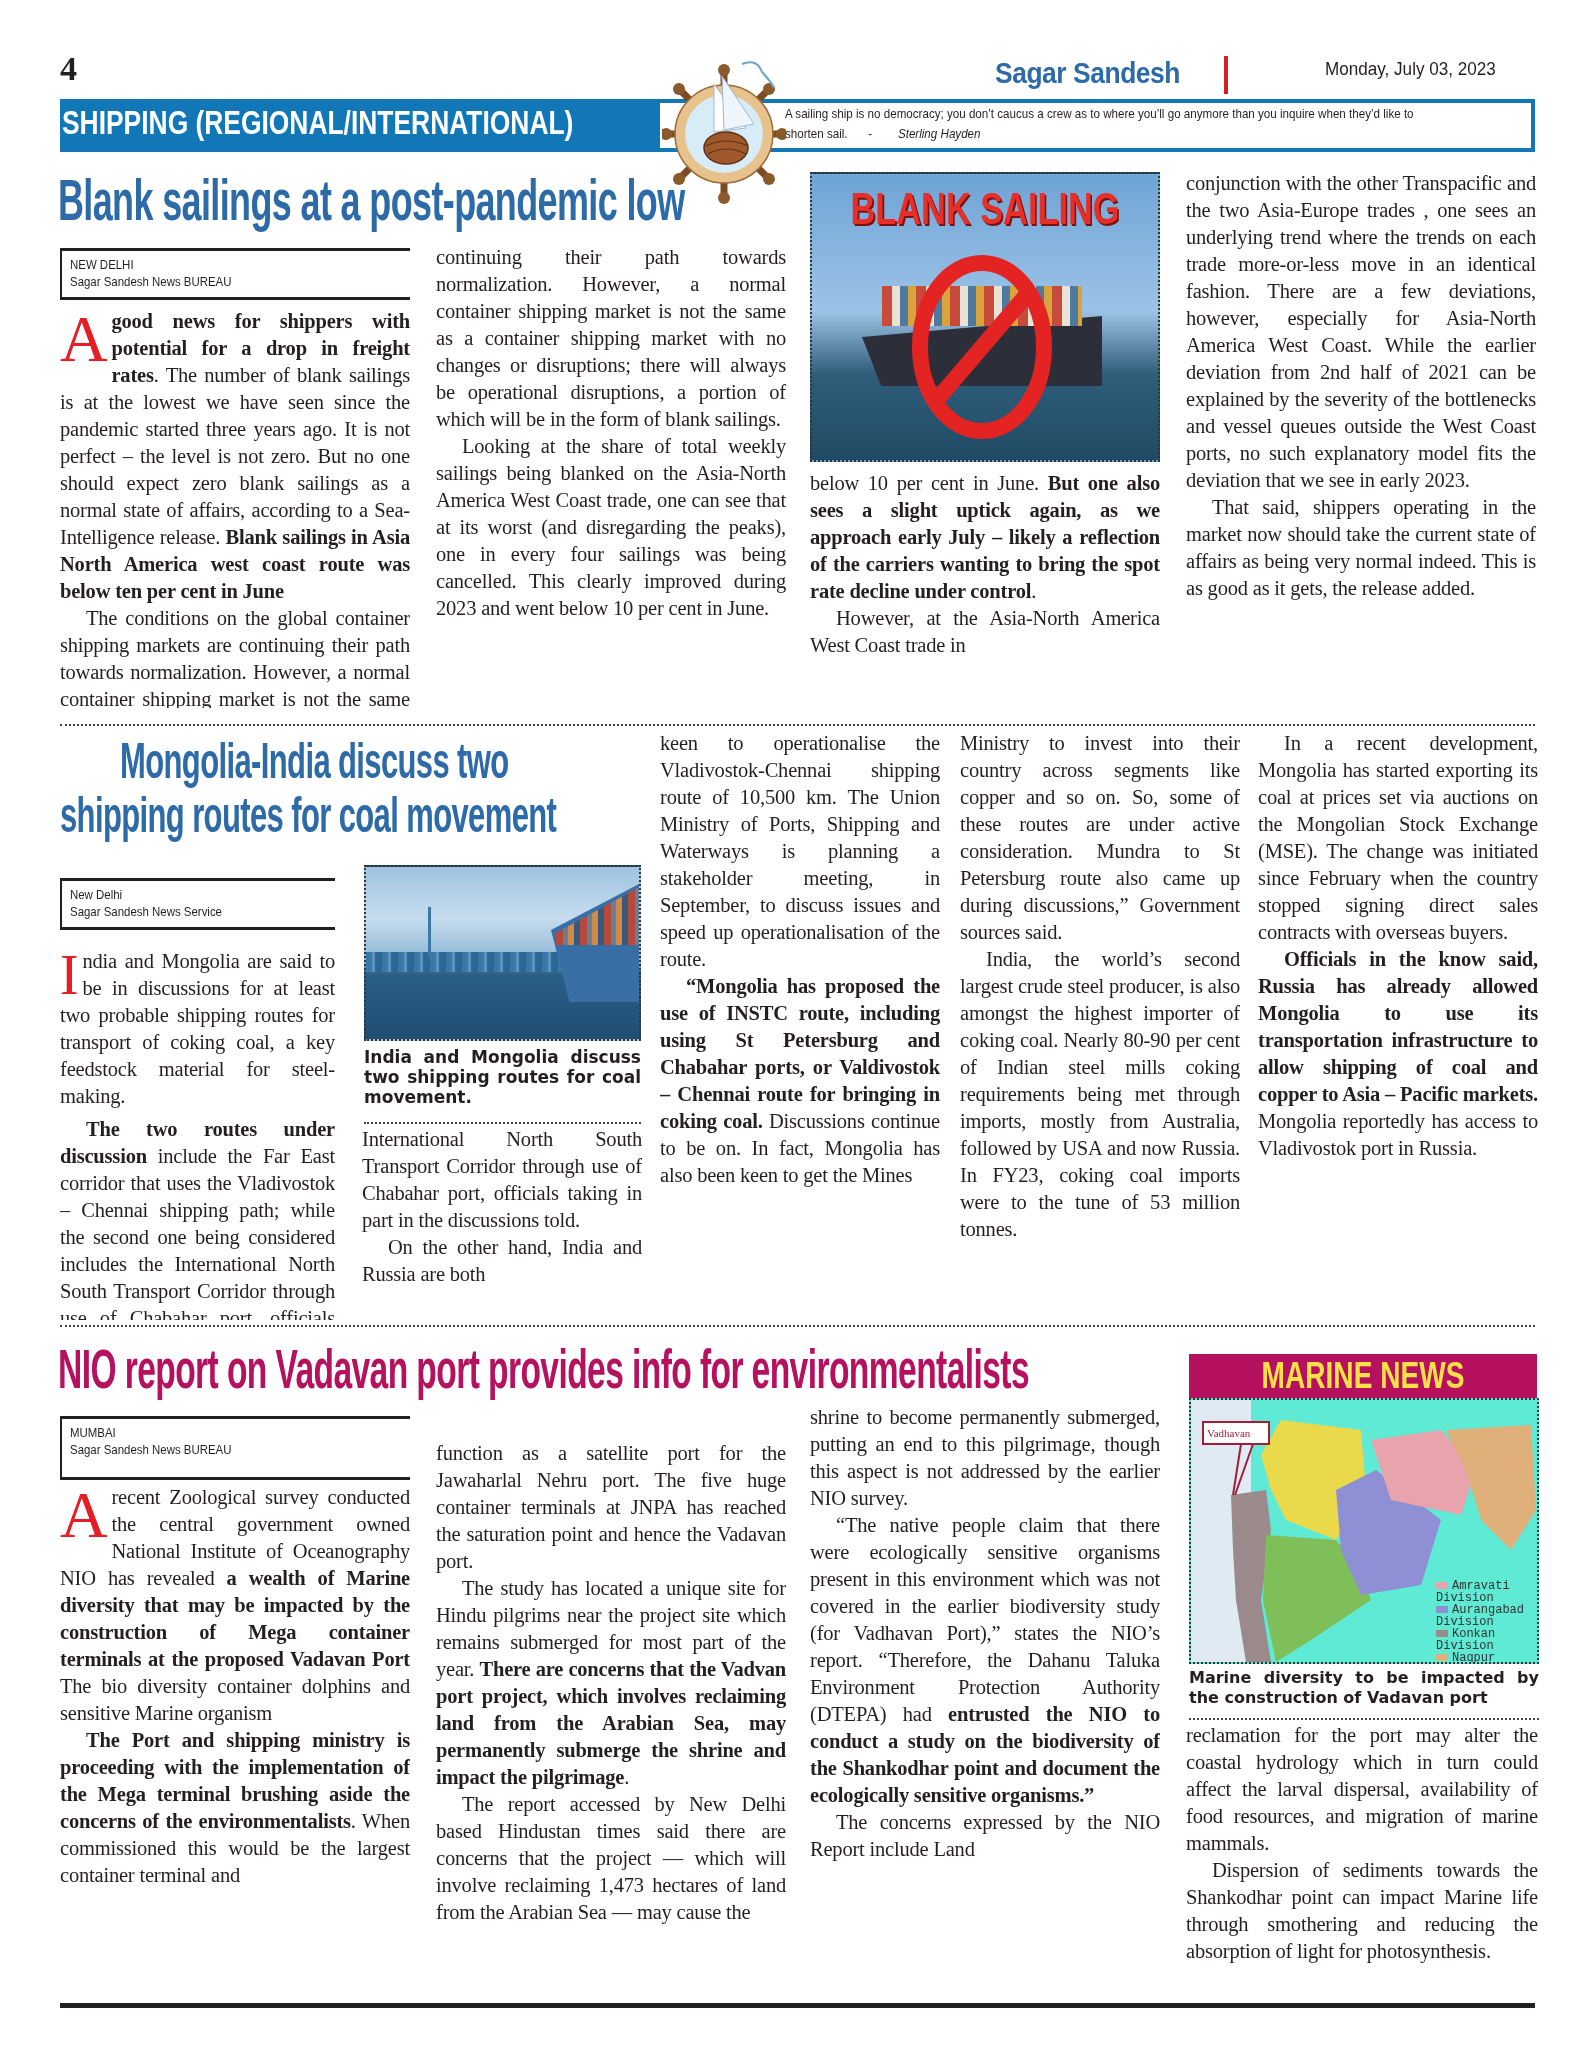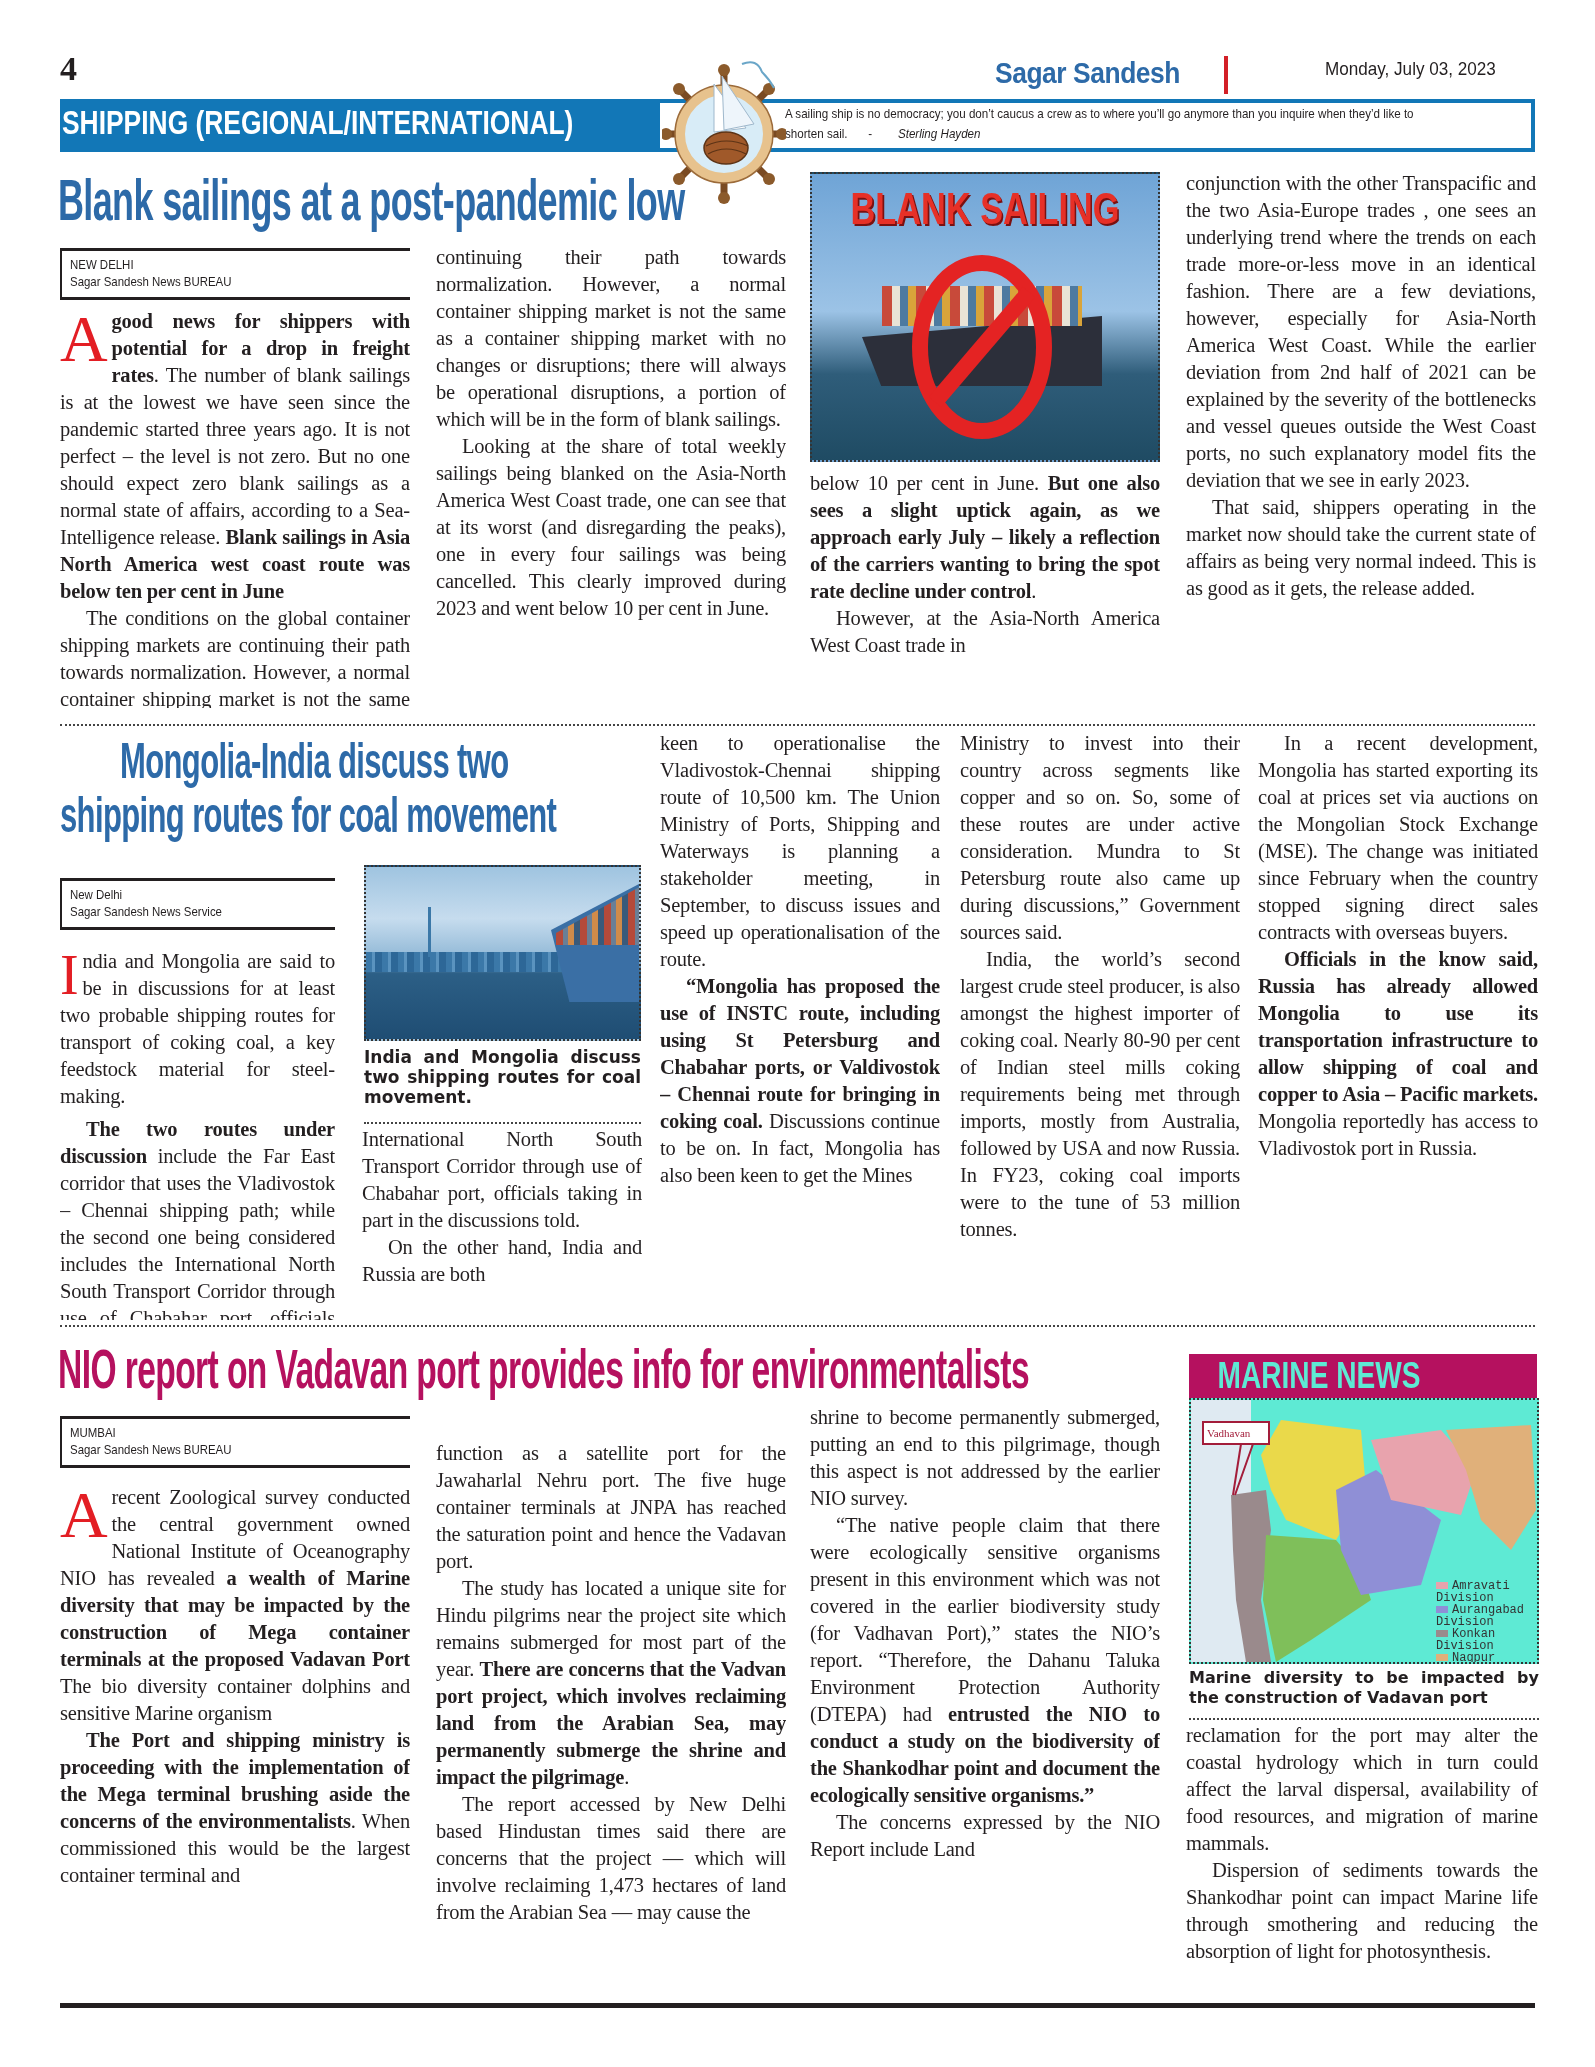--- a/index.html
+++ b/index.html
@@ -42,21 +42,21 @@
   .dropcap { float: left; font-size: 66px; line-height: 54px; color: #e31e24; font-weight: normal; margin: 4px 4px 0 0; font-family: "Liberation Serif", serif; }
 
   
   .dotted { height: 0; border-top: 2px dotted #444; }
   .solid-rule { left: 60px; top: 2003px; width: 1475px; height: 5px; background: #231f20; }
 
   
   .figure { border: 2px dotted #333; overflow: hidden; }
   .caption { font-family: "DejaVu Sans", sans-serif; font-weight: bold; font-size: 17px; line-height: 20px; color: #231f20; text-align: justify; }
 
-  .marine-head { left: 1189px; top: 1354px; width: 348px; height: 44px; background: #b5115f; color: #5eead4; text-align: left; font-family: "Liberation Sans", sans-serif; font-weight: bold; font-size: 36px; line-height: 44px; }
+  .marine-head { left: 1189px; top: 1354px; width: 348px; height: 44px; background: #b5115f; color: #fde047; text-align: center; font-family: "Liberation Sans", sans-serif; font-weight: bold; font-size: 36px; line-height: 44px; }
   .marine-head span { display: inline-block; transform: scaleX(0.78); }
 </style>
 </head>
 <body>
 
 <div class="abs page-num">4</div>
 <div class="abs paper-name">Sagar Sandesh</div>
 <div class="abs name-divider"></div>
 <div class="abs issue-date">Monday, July 03, 2023</div>
 
@@ -173,21 +173,21 @@
 
 <div class="abs col" style="left:1258px;top:730px;width:280px;height:592px;overflow:hidden;">
   <p class="ind">In a recent development, Mongolia has started exporting its coal at prices set via auctions on the Mongolian Stock Exchange (MSE). The change was initiated since February when the country stopped signing direct sales contracts with overseas buyers.</p>
   <p class="ind"><b>Officials in the know said, Russia has already allowed Mongolia to use its transportation infrastructure to allow shipping of coal and copper to Asia – Pacific markets.</b><span> Mongolia reportedly has access to Vladivostok port in Russia.</span></p>
 </div>
 
 <div class="abs dotted" style="left:60px;top:1325px;width:1475px;"></div>
 
 <div class="abs headline h3">NIO report on Vadavan port provides info for environmentalists</div>
 
-<div class="abs byline" style="left:60px;top:1416px;width:350px;height:52px;">
+<div class="abs byline" style="left:60px;top:1416px;width:350px;height:64px;">
   <span>MUMBAI</span>
   <span>Sagar Sandesh News BUREAU</span>
 </div>
 
 <div class="abs col" style="left:60px;top:1484px;width:350px;height:512px;overflow:hidden;">
   <p><span class="dropcap">A</span><span> recent Zoological survey conducted the central government owned National Institute of Oceanography NIO has revealed </span><b>a wealth of Marine diversity that may be impacted by the construction of Mega container terminals at the proposed Vadavan Port</b><span> The bio diversity container dolphins and sensitive Marine organism</span></p>
   <p class="ind"><b>The Port and shipping ministry is proceeding with the implementation of the Mega terminal brushing aside the concerns of the environmentalists</b>. When commissioned this would be the largest container terminal and</p>
 </div>
 
 <div class="abs col" style="left:436px;top:1404px;width:350px;height:595px;overflow:hidden;margin-top:36px;">

